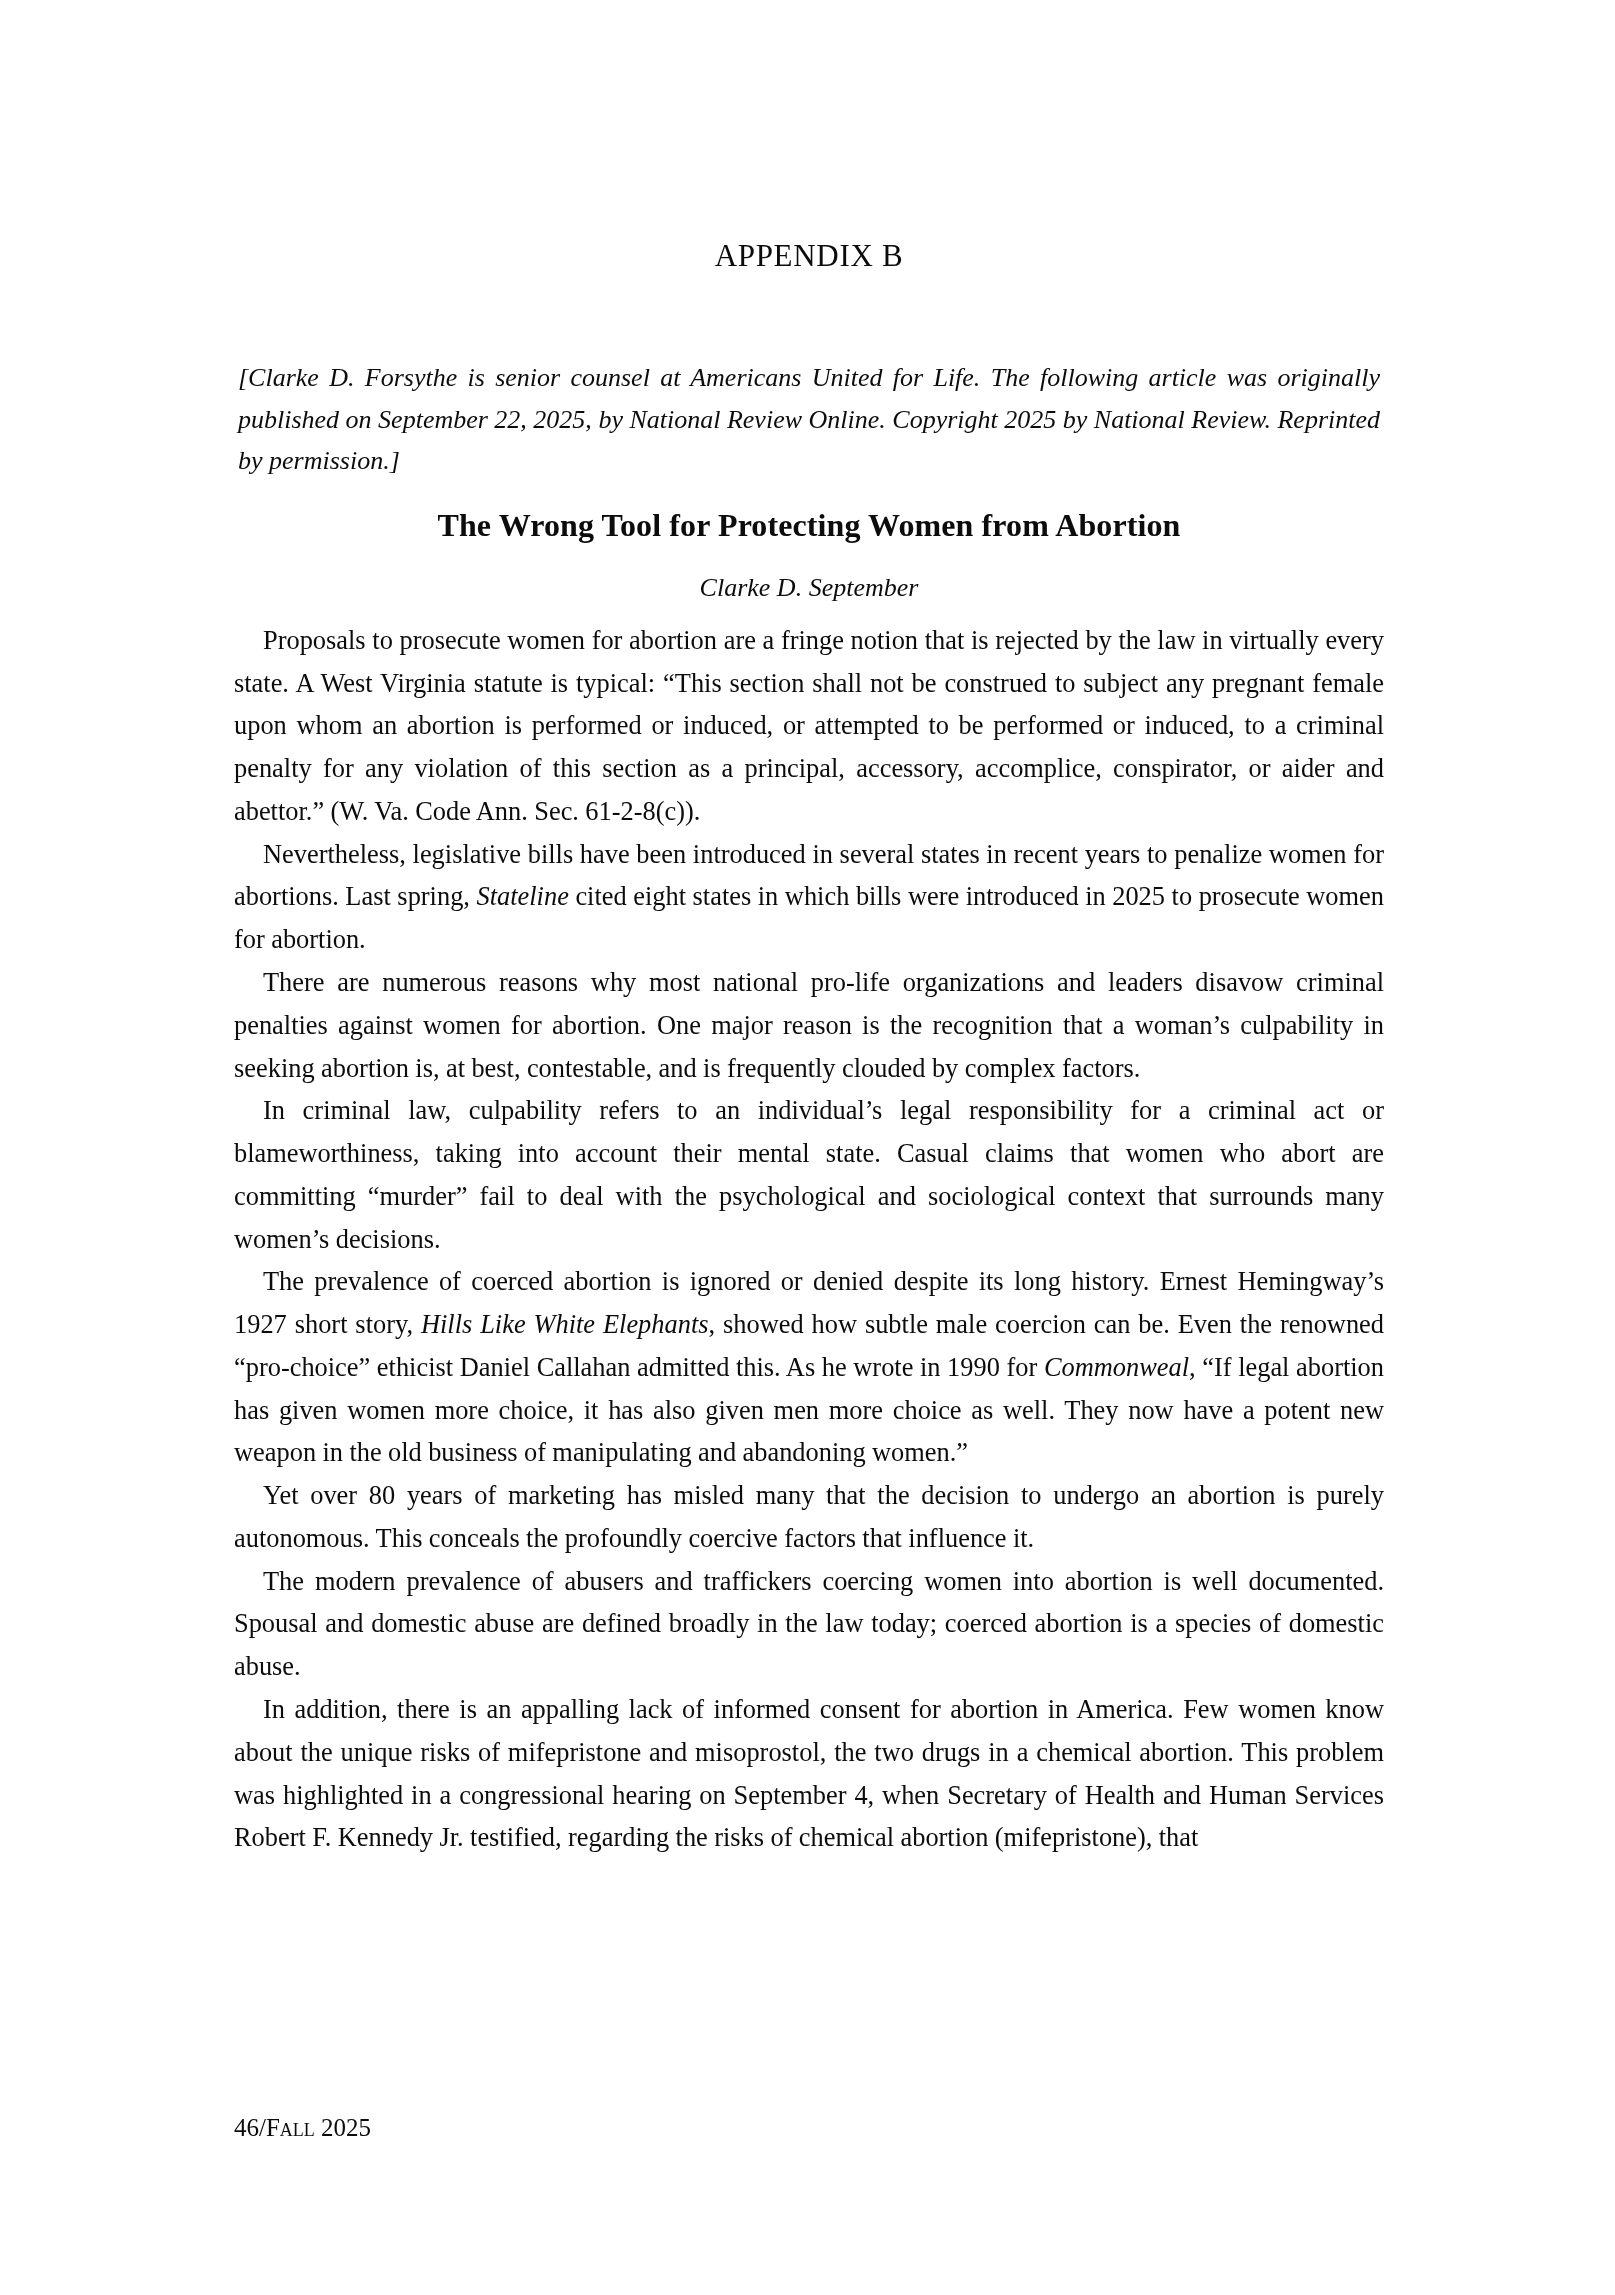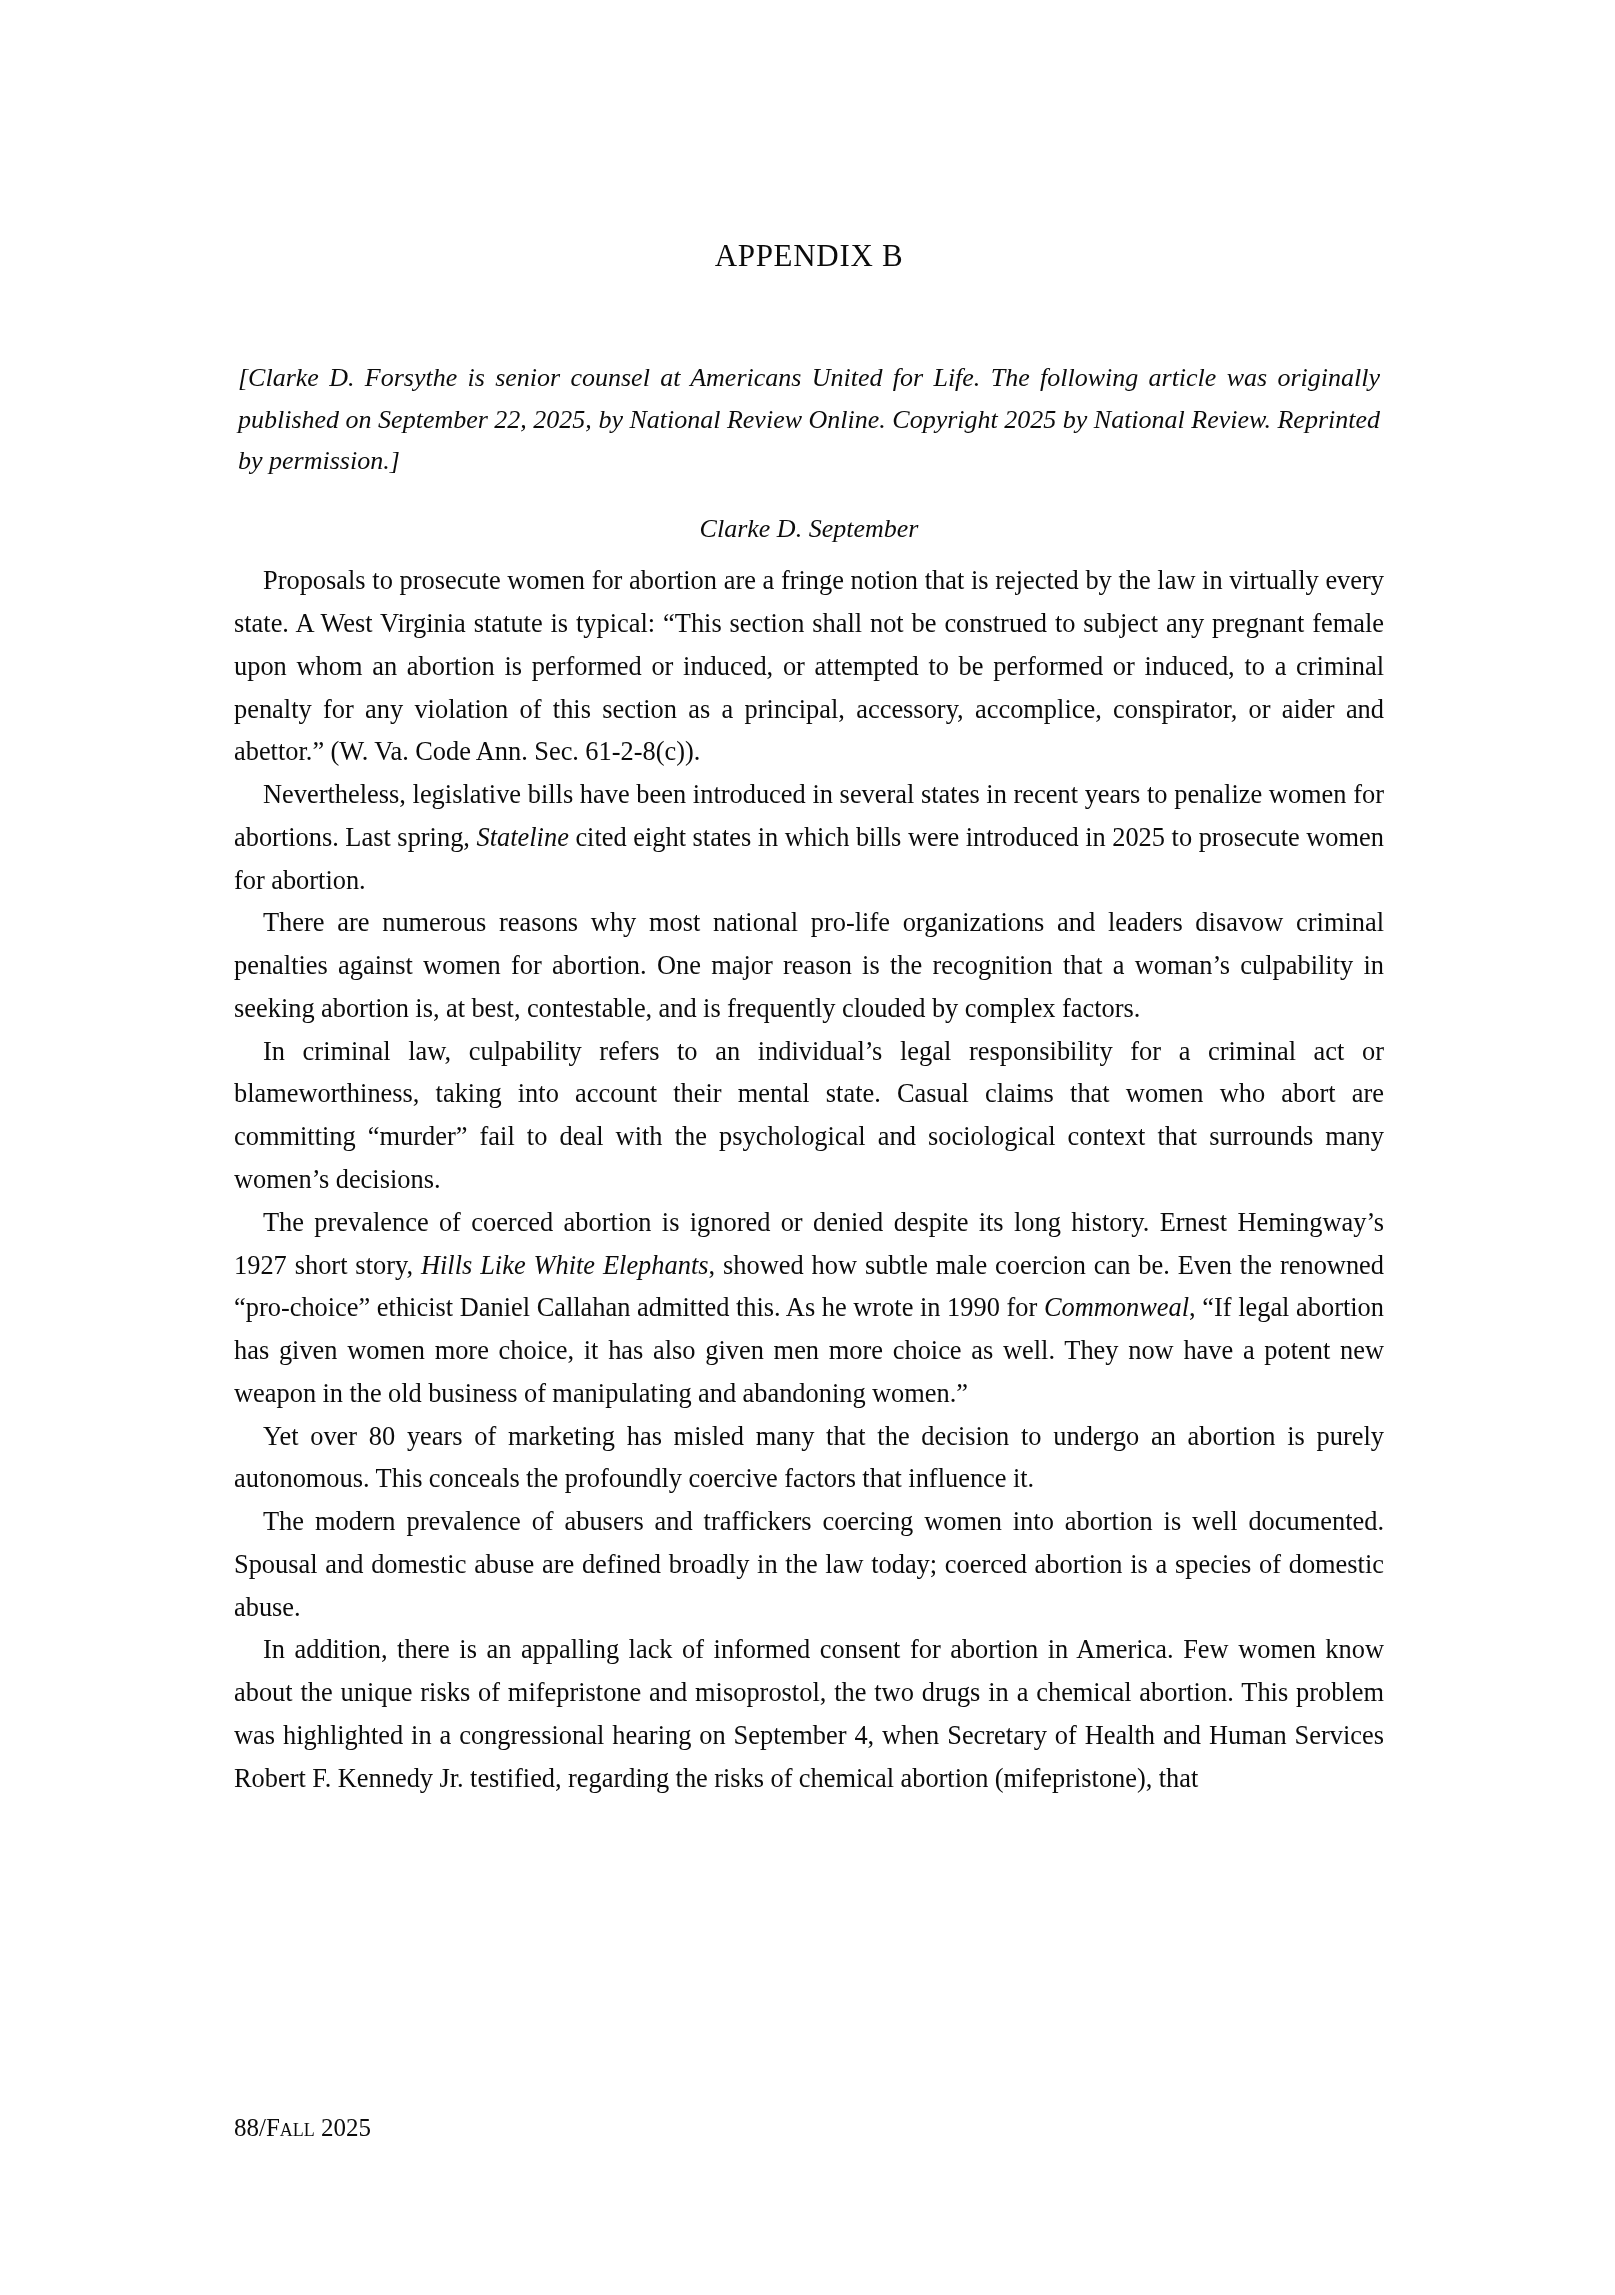--- a/index.html
+++ b/index.html
@@ -110,34 +110,35 @@
 <body>
 
 <div class="page" style="background: rgb(255, 255, 255); color: rgb(12, 12, 12);">
 
   <div class="column">
 
     <h1 class="appendix-head">APPENDIX B</h1>
 
     <p class="editor-note">[Clarke D. Forsythe is senior counsel at Americans United for Life. The following article was originally published on September 22, 2025, by National Review Online. Copyright 2025 by National Review. Reprinted by permission.]</p>
 
+    <h2 class="article-title">The Wrong Tool for Protecting Women from Abortion</h2>
 
     <p class="byline">Clarke D. September</p>
 
     <div class="body-copy">
         <p>Proposals to prosecute women for abortion are a fringe notion that is rejected by the law in virtually every state. A West Virginia statute is typical: “This section shall not be construed to subject any pregnant female upon whom an abortion is performed or induced, or attempted to be performed or induced, to a criminal penalty for any violation of this section as a principal, accessory, accomplice, conspirator, or aider and abettor.” (W. Va. Code Ann. Sec. 61-2-8(c)).</p>
         <p>Nevertheless, legislative bills have been introduced in several states in recent years to penalize women for abortions. Last spring, <em class="work-title">Stateline</em> cited eight states in which bills were introduced in 2025 to prosecute women for abortion.</p>
         <p>There are numerous reasons why most national pro-life organizations and leaders disavow criminal penalties against women for abortion. One major reason is the recognition that a woman’s culpability in seeking abortion is, at best, contestable, and is frequently clouded by complex factors.</p>
         <p>In criminal law, culpability refers to an individual’s legal responsibility for a criminal act or blameworthiness, taking into account their mental state. Casual claims that women who abort are committing “murder” fail to deal with the psychological and sociological context that surrounds many women’s decisions.</p>
         <p>The prevalence of coerced abortion is ignored or denied despite its long history. Ernest Hemingway’s 1927 short story, <em class="work-title">Hills Like White Elephants</em>, showed how subtle male coercion can be. Even the renowned “pro-choice” ethicist Daniel Callahan admitted this. As he wrote in 1990 for <em class="work-title">Commonweal</em>, “If legal abortion has given women more choice, it has also given men more choice as well. They now have a potent new weapon in the old business of manipulating and abandoning women.”</p>
         <p>Yet over 80 years of marketing has misled many that the decision to undergo an abortion is purely autonomous. This conceals the profoundly coercive factors that influence it.</p>
         <p>The modern prevalence of abusers and traffickers coercing women into abortion is well documented. Spousal and domestic abuse are defined broadly in the law today; coerced abortion is a species of domestic abuse.</p>
         <p>In addition, there is an appalling lack of informed consent for abortion in America. Few women know about the unique risks of mifepristone and misoprostol, the two drugs in a chemical abortion. This problem was highlighted in a congressional hearing on September 4, when Secretary of Health and Human Services Robert F. Kennedy Jr. testified, regarding the risks of chemical abortion (mifepristone), that</p>
       </div>
 
   </div>
 
   <div class="folio">
-    <span>88</span><span>/</span><span class="smallcaps">Fall</span><span>&nbsp;</span><span>2025</span>
+    <span>46</span><span>/</span><span class="smallcaps">Fall</span><span>&nbsp;</span><span>2025</span>
   </div>
 
 </div>
 
 
 </body></html>

